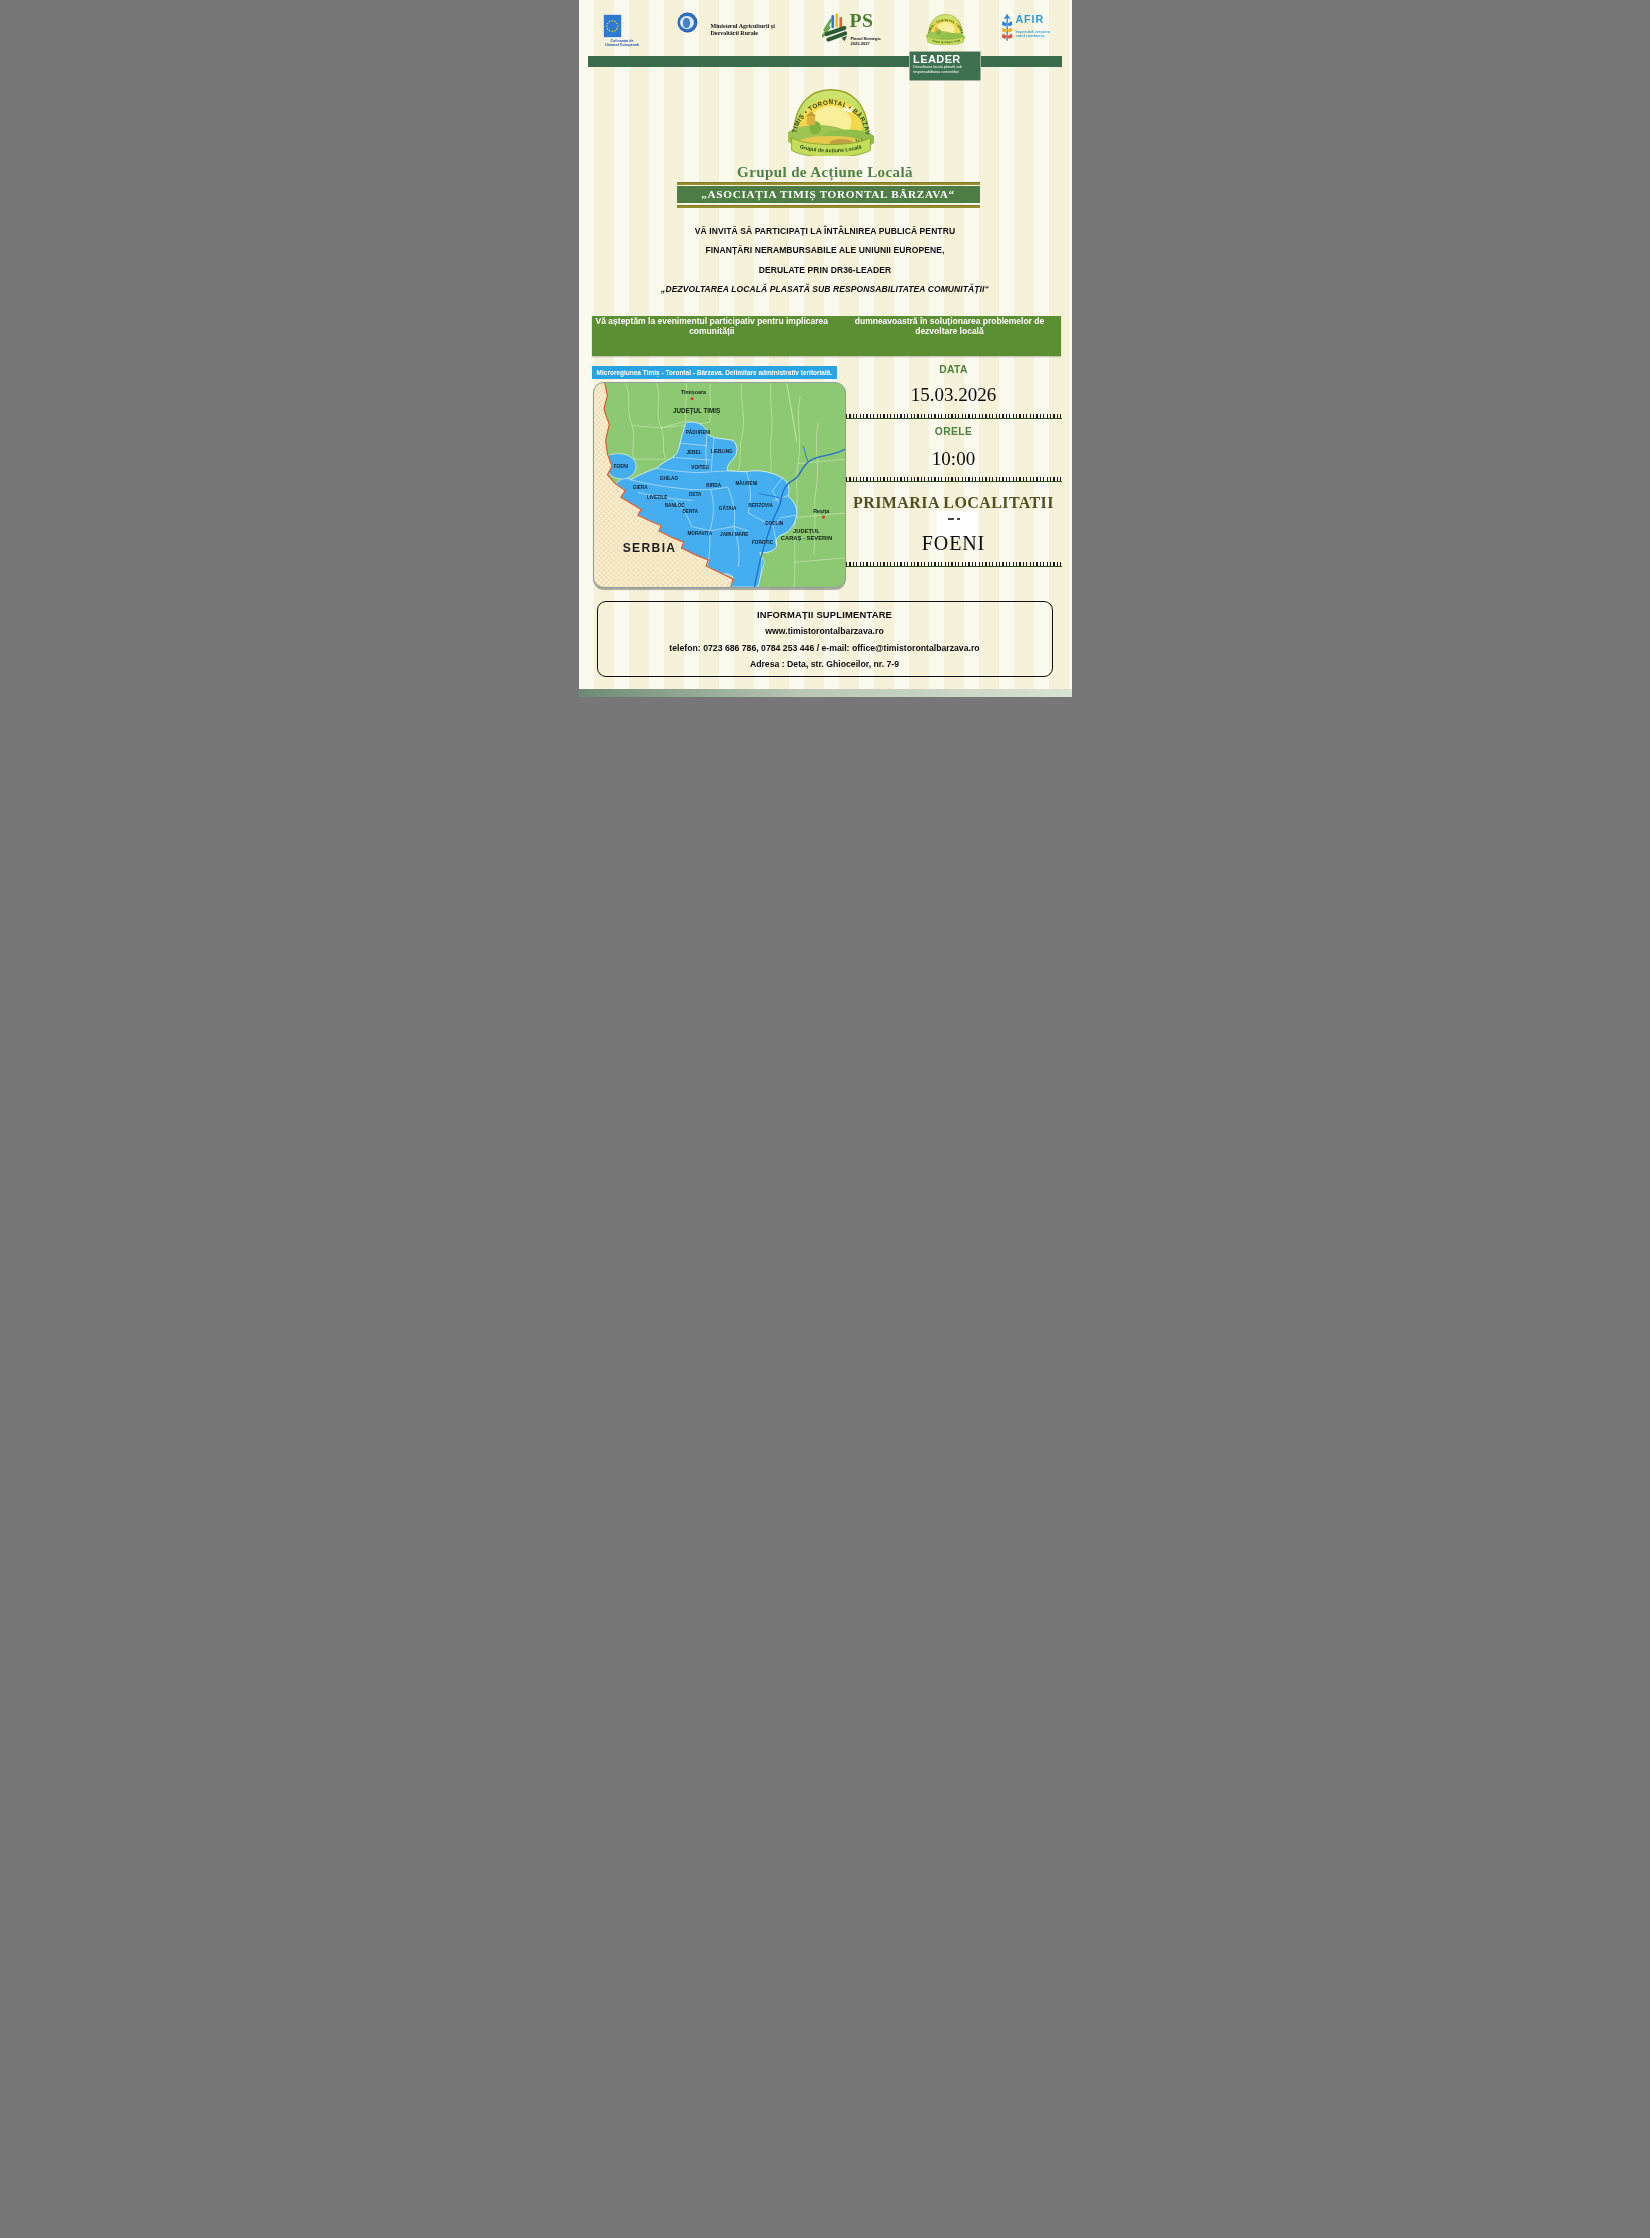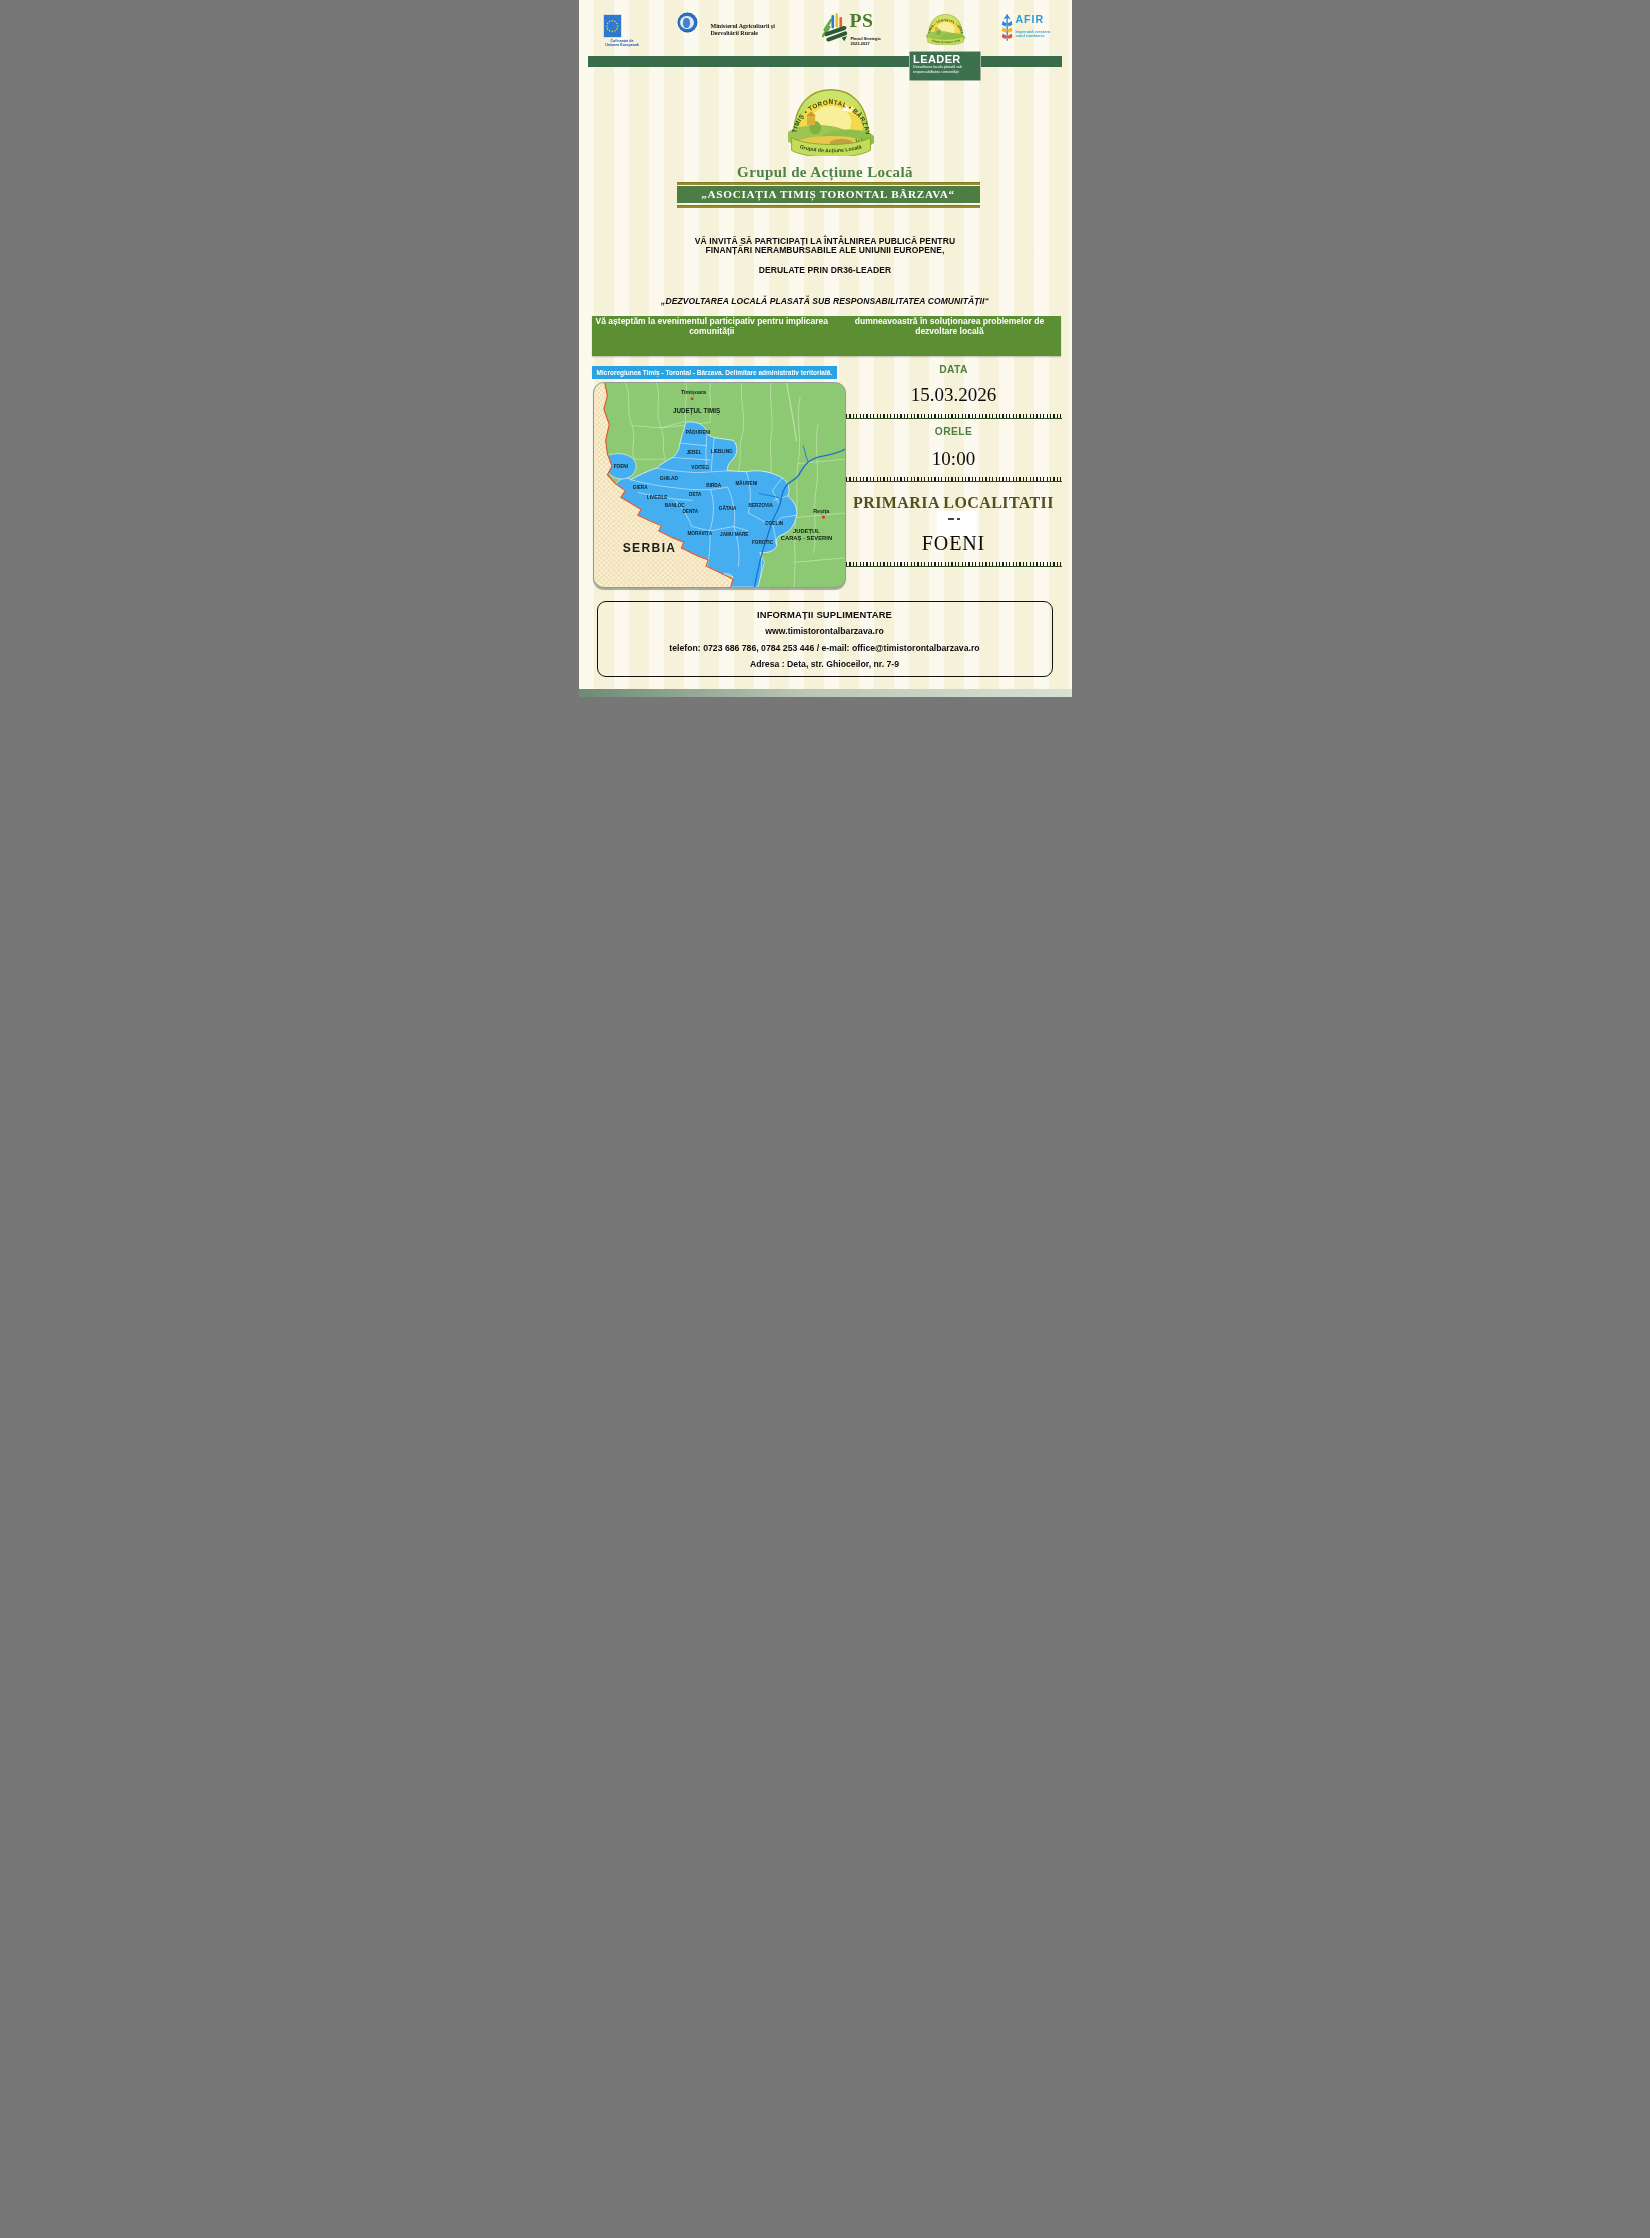--- a/index.html
+++ b/index.html
@@ -200,24 +200,24 @@
   <div class="abs main-title" style="left:0;top:164px;">Grupul de Acțiune Locală</div>
 
   <div class="abs" style="left:98px;top:182px;width:303px;">
     <div class="assoc-gold"></div>
     <div style="height:1.8px;"></div>
     <div class="assoc-green">„ASOCIAȚIA TIMIȘ TORONTAL BÂRZAVA“</div>
     <div style="height:1.8px;"></div>
     <div class="assoc-gold"></div>
   </div>
 
-  <div class="abs inv-line" style="left:0;top:236px;">VĂ INVITĂ SĂ PARTICIPAȚI LA ÎNTÂLNIREA PUBLICĂ PENTRU</div>
+  <div class="abs inv-line" style="left:0;top:226px;">VĂ INVITĂ SĂ PARTICIPAȚI LA ÎNTÂLNIREA PUBLICĂ PENTRU</div>
   <div class="abs inv-line" style="left:0;top:245px;">FINANȚĂRI NERAMBURSABILE ALE UNIUNII EUROPENE,</div>
   <div class="abs inv-line" style="left:0;top:265px;">DERULATE PRIN DR36-LEADER</div>
-  <div class="abs inv-line inv-italic" style="left:0;top:296px;">„DEZVOLTAREA LOCALĂ PLASATĂ SUB RESPONSABILITATEA COMUNITĂȚII“</div>
+  <div class="abs inv-line inv-italic" style="left:0;top:284px;">„DEZVOLTAREA LOCALĂ PLASATĂ SUB RESPONSABILITATEA COMUNITĂȚII“</div>
 
   <div class="abs green-banner" style="left:13.4px;top:316px;width:469px;height:40px;">
     <div>Vă așteptăm la evenimentul participativ pentru implicarea comunității</div>
     <div>dumneavoastră în soluționarea problemelor de dezvoltare locală</div>
   </div>
 
   <div class="abs map-titlebar" style="left:13.4px;top:366px;width:245px;height:12.5px;">
     <span>Microregiunea Timiș - Torontal - Bârzava. Delimitare administrativ teritorială.</span>
   </div>
 

